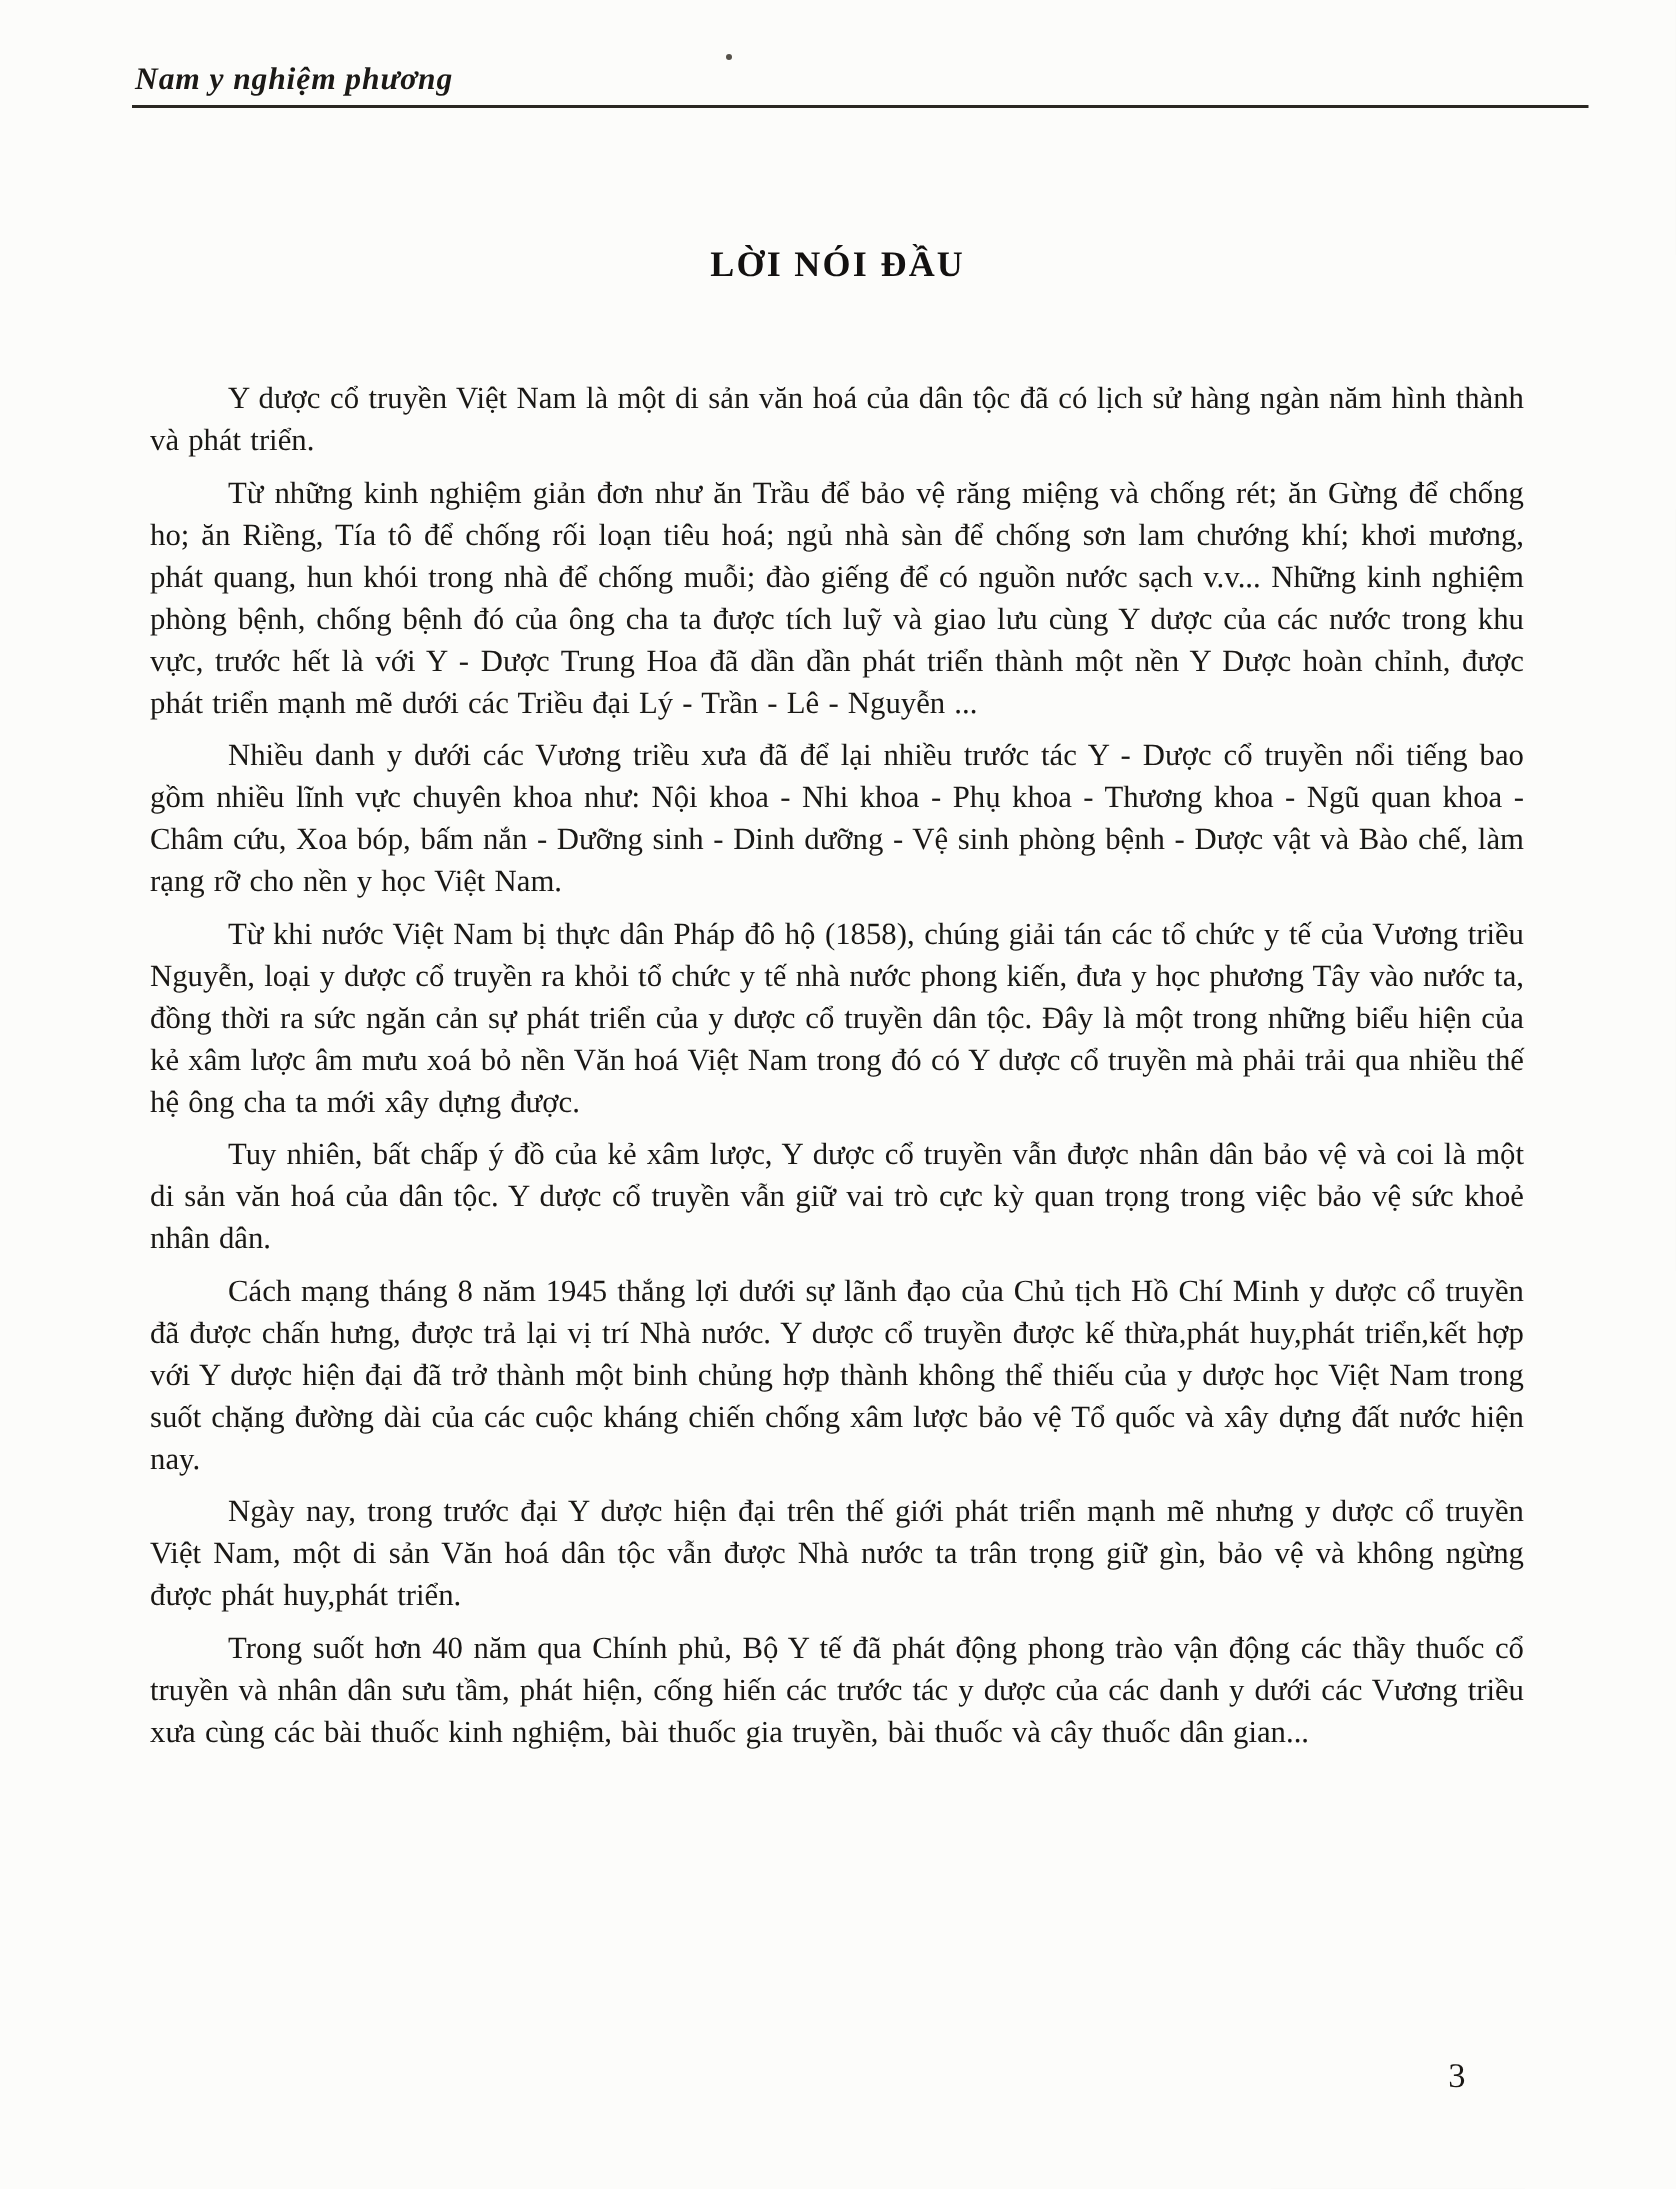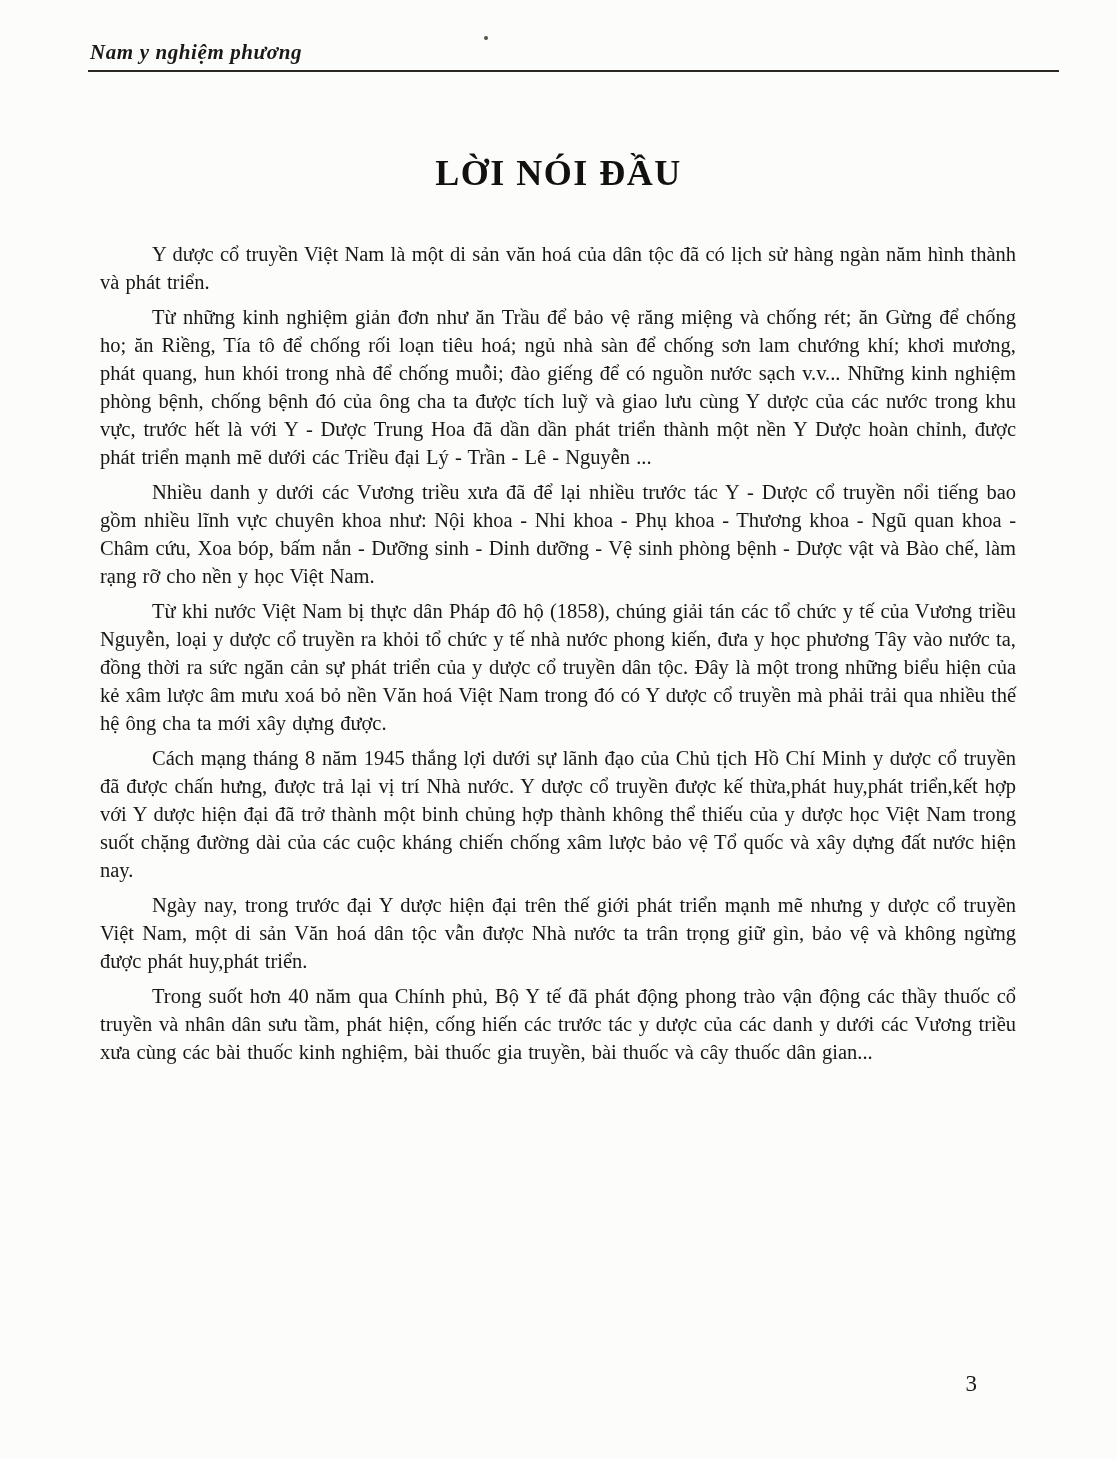--- a/index.html
+++ b/index.html
@@ -37,33 +37,33 @@
   .header-rule {
     position: absolute;
     top: 70px;
     left: 88px;
     right: 58px;
     height: 0;
     border-bottom: 2.5px solid #2a2722;
   }
   .title {
     position: absolute;
-    top: 152px;
+    top: 164px;
     left: 0;
     width: 100%;
     margin: 0;
     text-align: center;
-    font-size: 36px;
+    font-size: 24px;
     font-weight: bold;
     letter-spacing: 1.5px;
     color: #131110;
   }
   .body-text {
     position: absolute;
-    top: 240px;
+    top: 252px;
     left: 100px;
     width: 916px;
   }
   .body-text p {
     margin: 0 0 7px 0;
     font-size: 20.5px;
     line-height: 28px;
     text-align: justify;
     text-indent: 52px;
     color: #1a1815;
@@ -99,20 +99,21 @@
 
   <div class="header-rule"></div>
 
   <h1 class="title">LỜI NÓI ĐẦU</h1>
 
   <div class="body-text">
     <p>Y dược cổ truyền Việt Nam là một di sản văn hoá của dân tộc đã có lịch sử hàng ngàn năm hình thành và phát triển.</p>
     <p>Từ những kinh nghiệm giản đơn như ăn Trầu để bảo vệ răng miệng và chống rét; ăn Gừng để chống ho; ăn Riềng, Tía tô để chống rối loạn tiêu hoá; ngủ nhà sàn để chống sơn lam chướng khí; khơi mương, phát quang, hun khói trong nhà để chống muỗi; đào giếng để có nguồn nước sạch v.v... Những kinh nghiệm phòng bệnh, chống bệnh đó của ông cha ta được tích luỹ và giao lưu cùng Y dược của các nước trong khu vực, trước hết là với Y - Dược Trung Hoa đã dần dần phát triển thành một nền Y Dược hoàn chỉnh, được phát triển mạnh mẽ dưới các Triều đại Lý - Trần - Lê - Nguyễn ...</p>
     <p>Nhiều danh y dưới các Vương triều xưa đã để lại nhiều trước tác Y - Dược cổ truyền nổi tiếng bao gồm nhiều lĩnh vực chuyên khoa như: Nội khoa - Nhi khoa - Phụ khoa - Thương khoa - Ngũ quan khoa - Châm cứu, Xoa bóp, bấm nắn - Dưỡng sinh - Dinh dưỡng - Vệ sinh phòng bệnh - Dược vật và Bào chế, làm rạng rỡ cho nền y học Việt Nam.</p>
     <p>Từ khi nước Việt Nam bị thực dân Pháp đô hộ (1858), chúng giải tán các tổ chức y tế của Vương triều Nguyễn, loại y dược cổ truyền ra khỏi tổ chức y tế nhà nước phong kiến, đưa y học phương Tây vào nước ta, đồng thời ra sức ngăn cản sự phát triển của y dược cổ truyền dân tộc. Đây là một trong những biểu hiện của kẻ xâm lược âm mưu xoá bỏ nền Văn hoá Việt Nam trong đó có Y dược cổ truyền mà phải trải qua nhiều thế hệ ông cha ta mới xây dựng được.</p>
+    <p>Tuy nhiên, bất chấp ý đồ của kẻ xâm lược, Y dược cổ truyền vẫn được nhân dân bảo vệ và coi là một di sản văn hoá của dân tộc. Y dược cổ truyền vẫn giữ vai trò cực kỳ quan trọng trong việc bảo vệ sức khoẻ nhân dân.</p>
     <p>Cách mạng tháng 8 năm 1945 thắng lợi dưới sự lãnh đạo của Chủ tịch Hồ Chí Minh  y dược cổ truyền đã được chấn hưng, được trả lại vị trí Nhà nước. Y dược cổ truyền được kế thừa,phát huy,phát triển,kết hợp với Y dược hiện đại đã trở thành một binh chủng hợp thành không thể thiếu của y dược học Việt Nam trong suốt chặng đường dài của các cuộc kháng chiến chống xâm lược bảo vệ Tổ quốc và xây dựng đất nước hiện nay.</p>
     <p>Ngày nay, trong trước đại Y dược hiện đại trên thế giới phát triển mạnh mẽ nhưng y dược cổ truyền Việt Nam, một di sản Văn hoá dân tộc vẫn được Nhà nước ta trân trọng giữ gìn, bảo vệ và không ngừng được phát huy,phát triển.</p>
     <p>Trong suốt hơn 40 năm qua Chính phủ, Bộ Y tế đã phát động phong trào vận động các thầy thuốc cổ truyền và nhân dân sưu tầm, phát hiện, cống hiến các trước tác y dược của các danh y dưới các Vương triều xưa cùng các bài thuốc kinh nghiệm, bài thuốc gia truyền, bài thuốc và cây thuốc dân gian...</p>
   </div>
 
   <div class="page-number">3</div>
 
 </div>
 
 </body></html>

